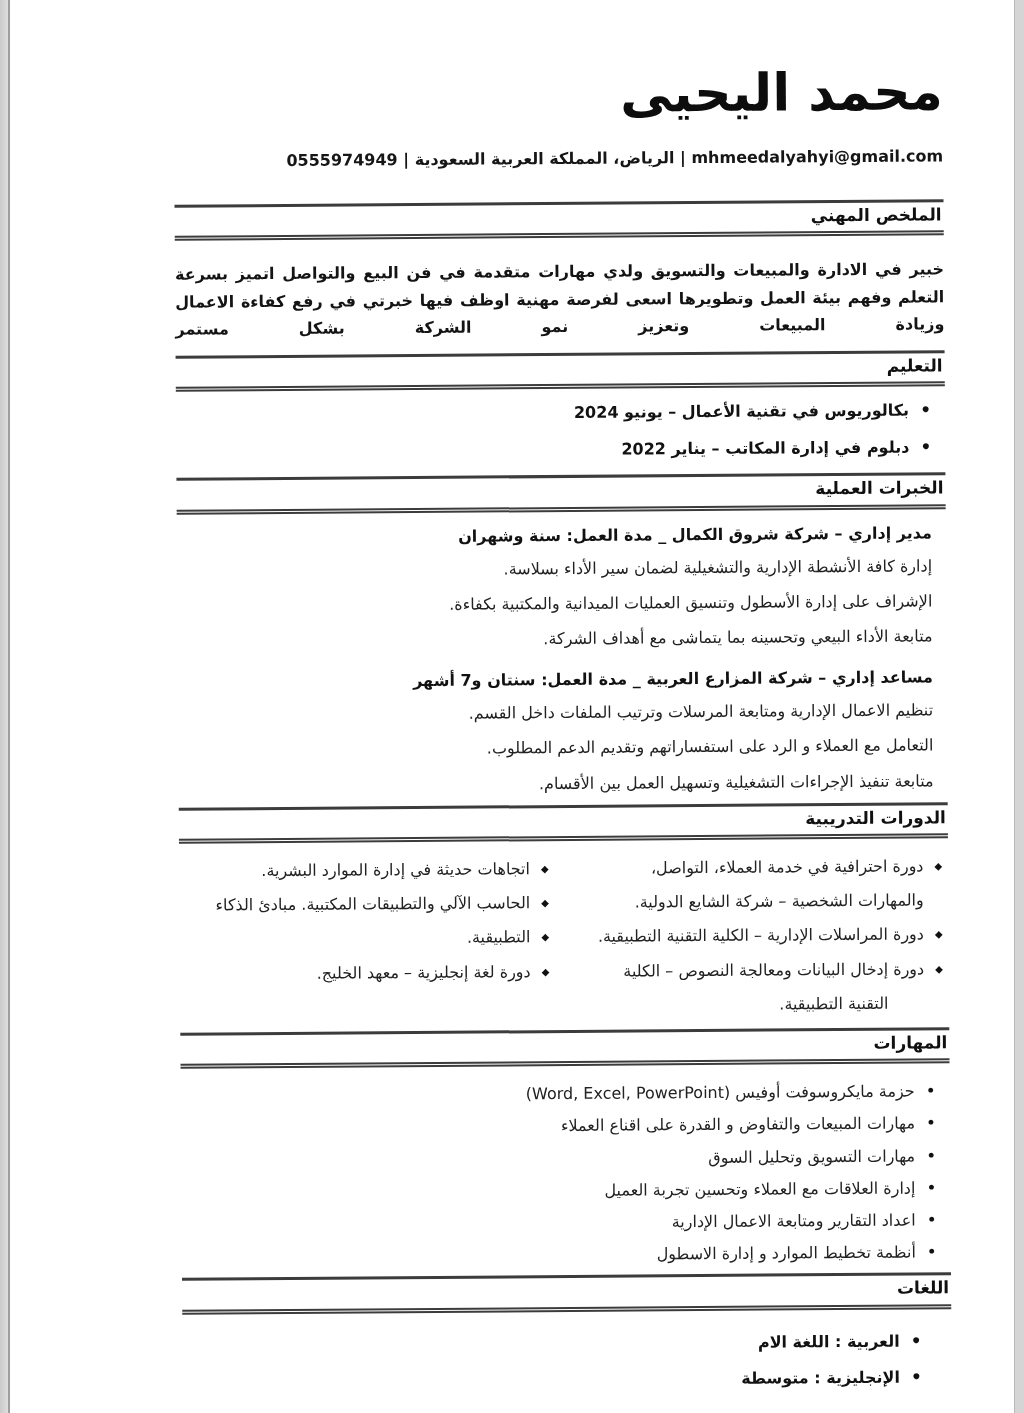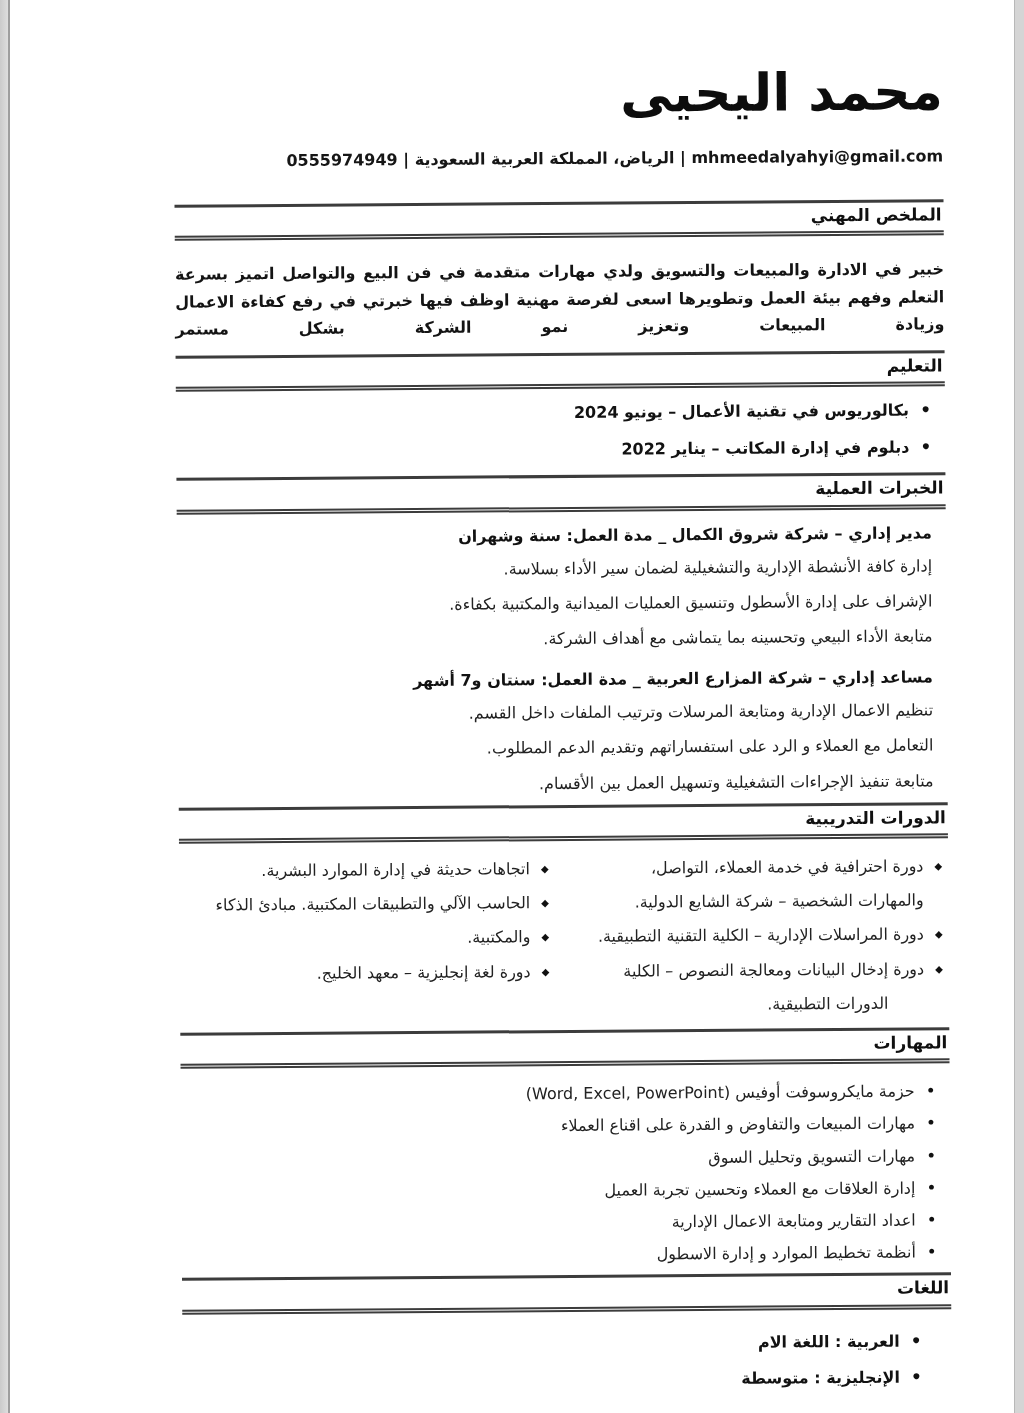--- a/index.html
+++ b/index.html
@@ -151,36 +151,36 @@
         <div class="li">
           <span class="blt dia">◆</span>
           <span class="txt">دورة المراسلات الإدارية – الكلية التقنية التطبيقية.</span>
         </div>
         <div class="li">
           <span class="blt dia">◆</span>
           <span class="txt">دورة إدخال البيانات ومعالجة النصوص – الكلية</span>
         </div>
         <div class="li" style="padding-right: 36px;">
           <span class="blt dia" style="visibility: hidden;">◆</span>
-          <span class="txt">الدورات التطبيقية.</span>
+          <span class="txt">التقنية التطبيقية.</span>
         </div>
       </div>
     <div class="col list">
 
     <div class="li">
           <span class="blt dia">◆</span>
           <span class="txt">اتجاهات حديثة في إدارة الموارد البشرية.</span>
         </div>
         <div class="li">
           <span class="blt dia">◆</span>
           <span class="txt">الحاسب الآلي والتطبيقات المكتبية. مبادئ الذكاء</span>
         </div>
         <div class="li">
           <span class="blt dia">◆</span>
-          <span class="txt">والمكتبية.</span>
+          <span class="txt">التطبيقية.</span>
         </div>
         <div class="li">
           <span class="blt dia">◆</span>
           <span class="txt">دورة لغة إنجليزية – معهد الخليج.</span>
         </div>
       </div>
   </div>
 
   <div class="sec-head mt-skills">المهارات</div>
   <div class="list skills">

